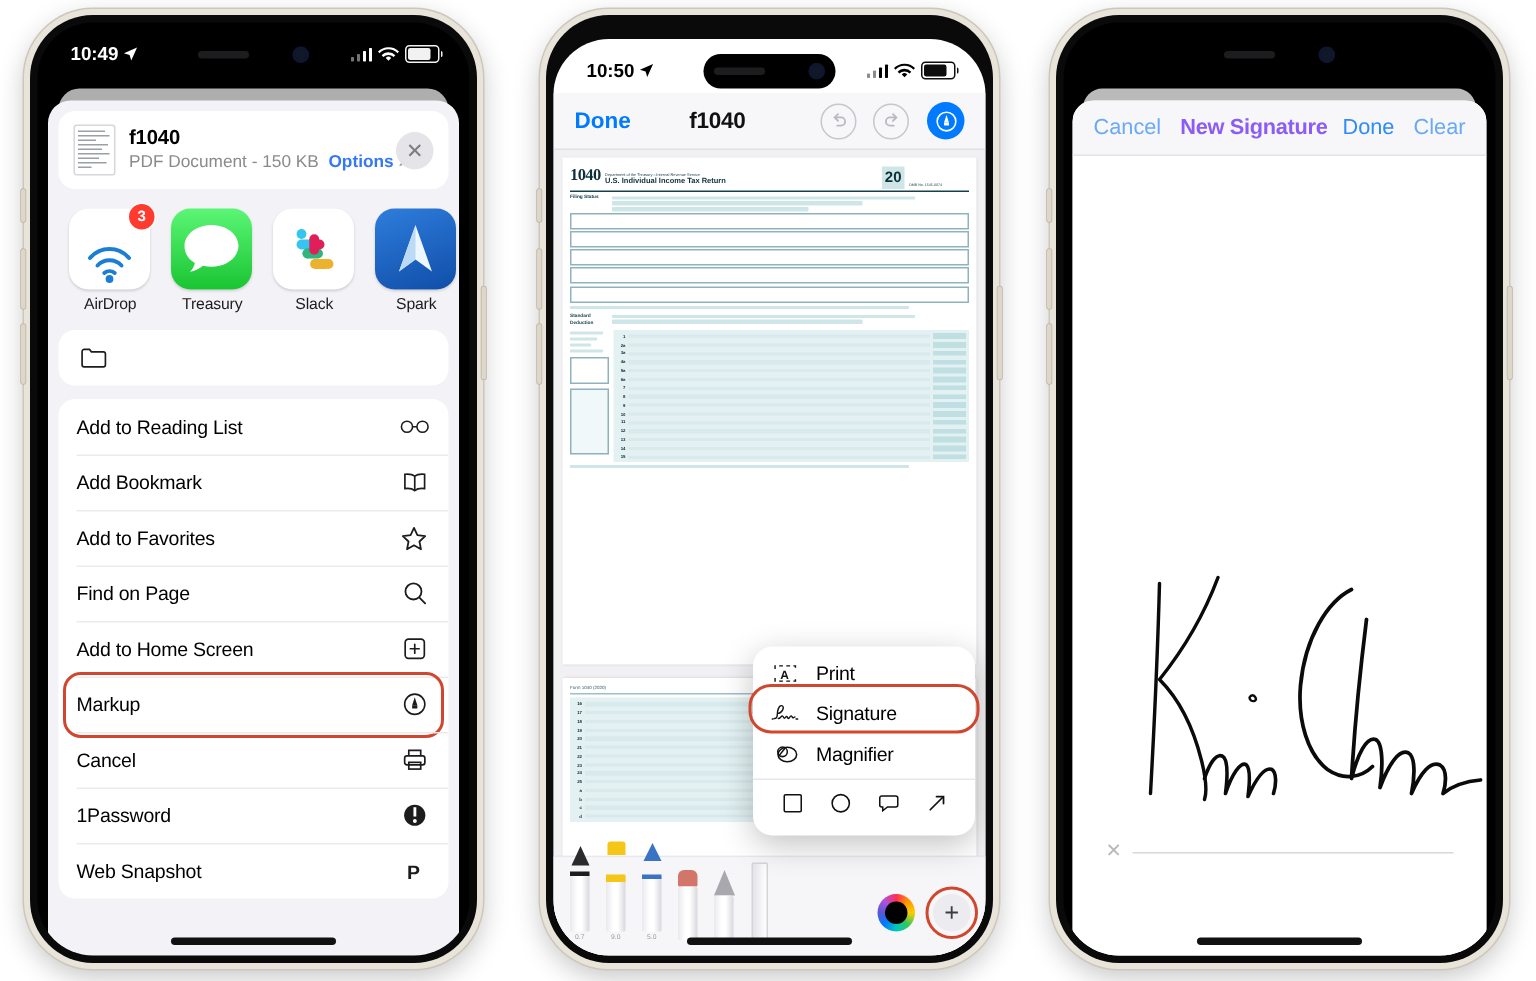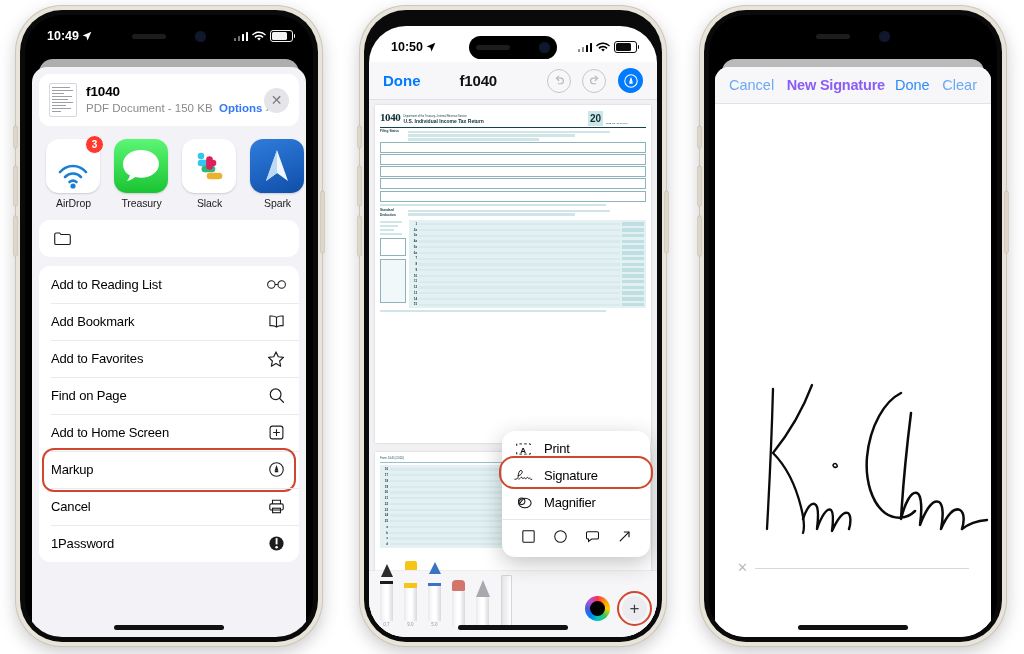--- a/index.html
+++ b/index.html
@@ -362,20 +362,28 @@
                 </svg>
             </span>
           </div>
           <div class="row">
             <span class="lbl">1Password</span>
             <span class="ri">
               <svg width="19" height="19" viewBox="0 0 22 22">
                   <circle cx="11" cy="11" r="8.2" fill="#1c1c1e"></circle>
                   <rect x="10" y="4.8" width="2.2" height="7.2" fill="#fff"></rect>
                   <circle cx="11.1" cy="15.4" r="1.5" fill="#fff"></circle>
+                </svg>
+            </span>
+          </div>
+          <div class="row">
+            <span class="lbl">Web Snapshot</span>
+            <span class="ri">
+              <svg width="19" height="19" viewBox="0 0 22 22">
+                  <text x="5" y="17" font-family="Liberation Sans, sans-serif" font-size="15" font-weight="700" fill="#1c1c1e">P</text>
                 </svg>
             </span>
           </div>
         </div>
 
       </div>
       <div class="home-ind"></div>
     </div>
   </div>
 

